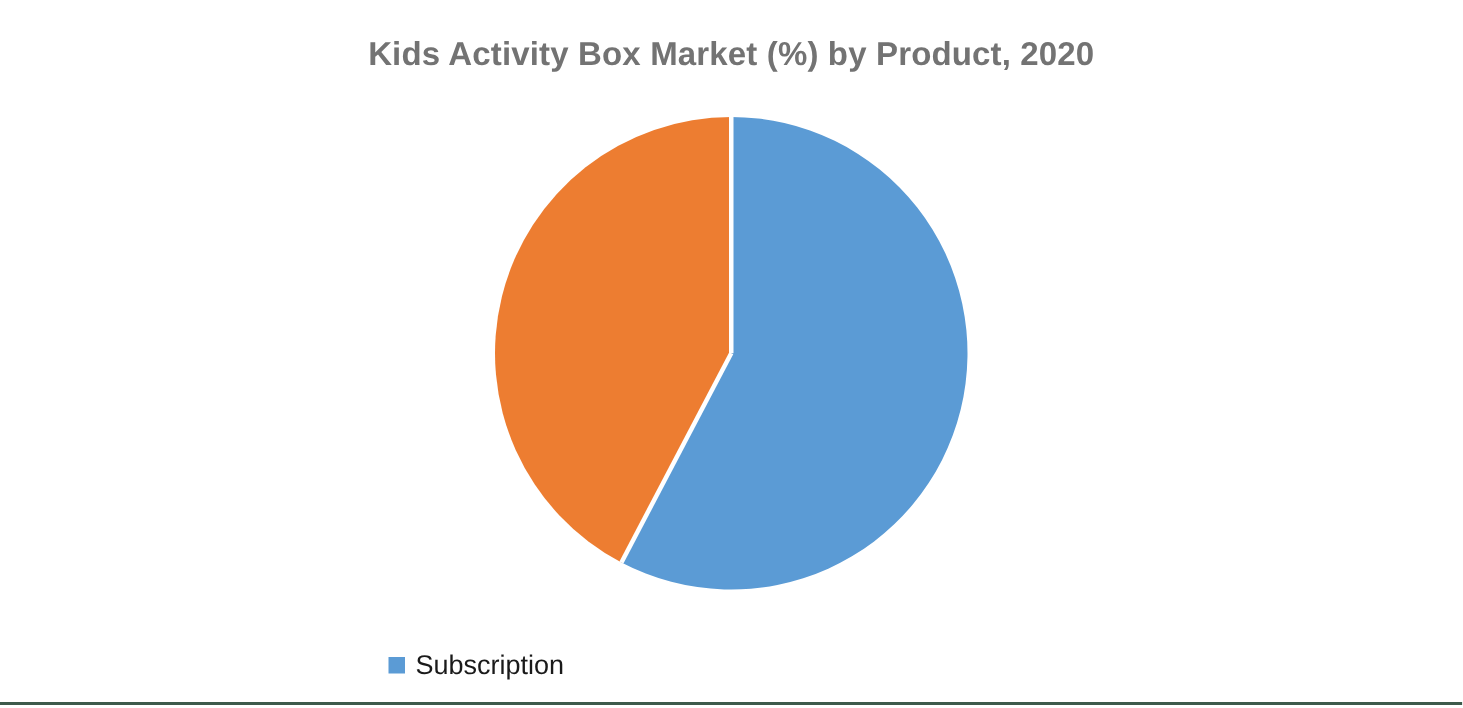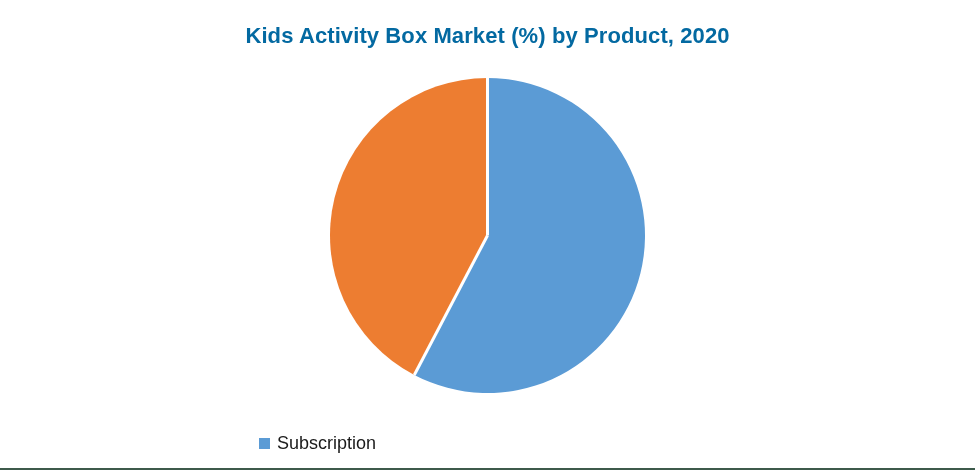--- a/index.html
+++ b/index.html
@@ -20,21 +20,21 @@
     box-sizing: border-box;
   }
   #chart-title {
     position: absolute;
     left: 0;
     top: 22px;
     width: 975px;
     text-align: center;
     font-size: 22px;
     font-weight: bold;
-    color: #0369a1;
+    color: #737373;
     letter-spacing: 0.1px;
     line-height: 28px;
   }
   #pie-area {
     position: absolute;
     left: 0;
     top: 0;
     width: 975px;
     height: 410px;
   }

